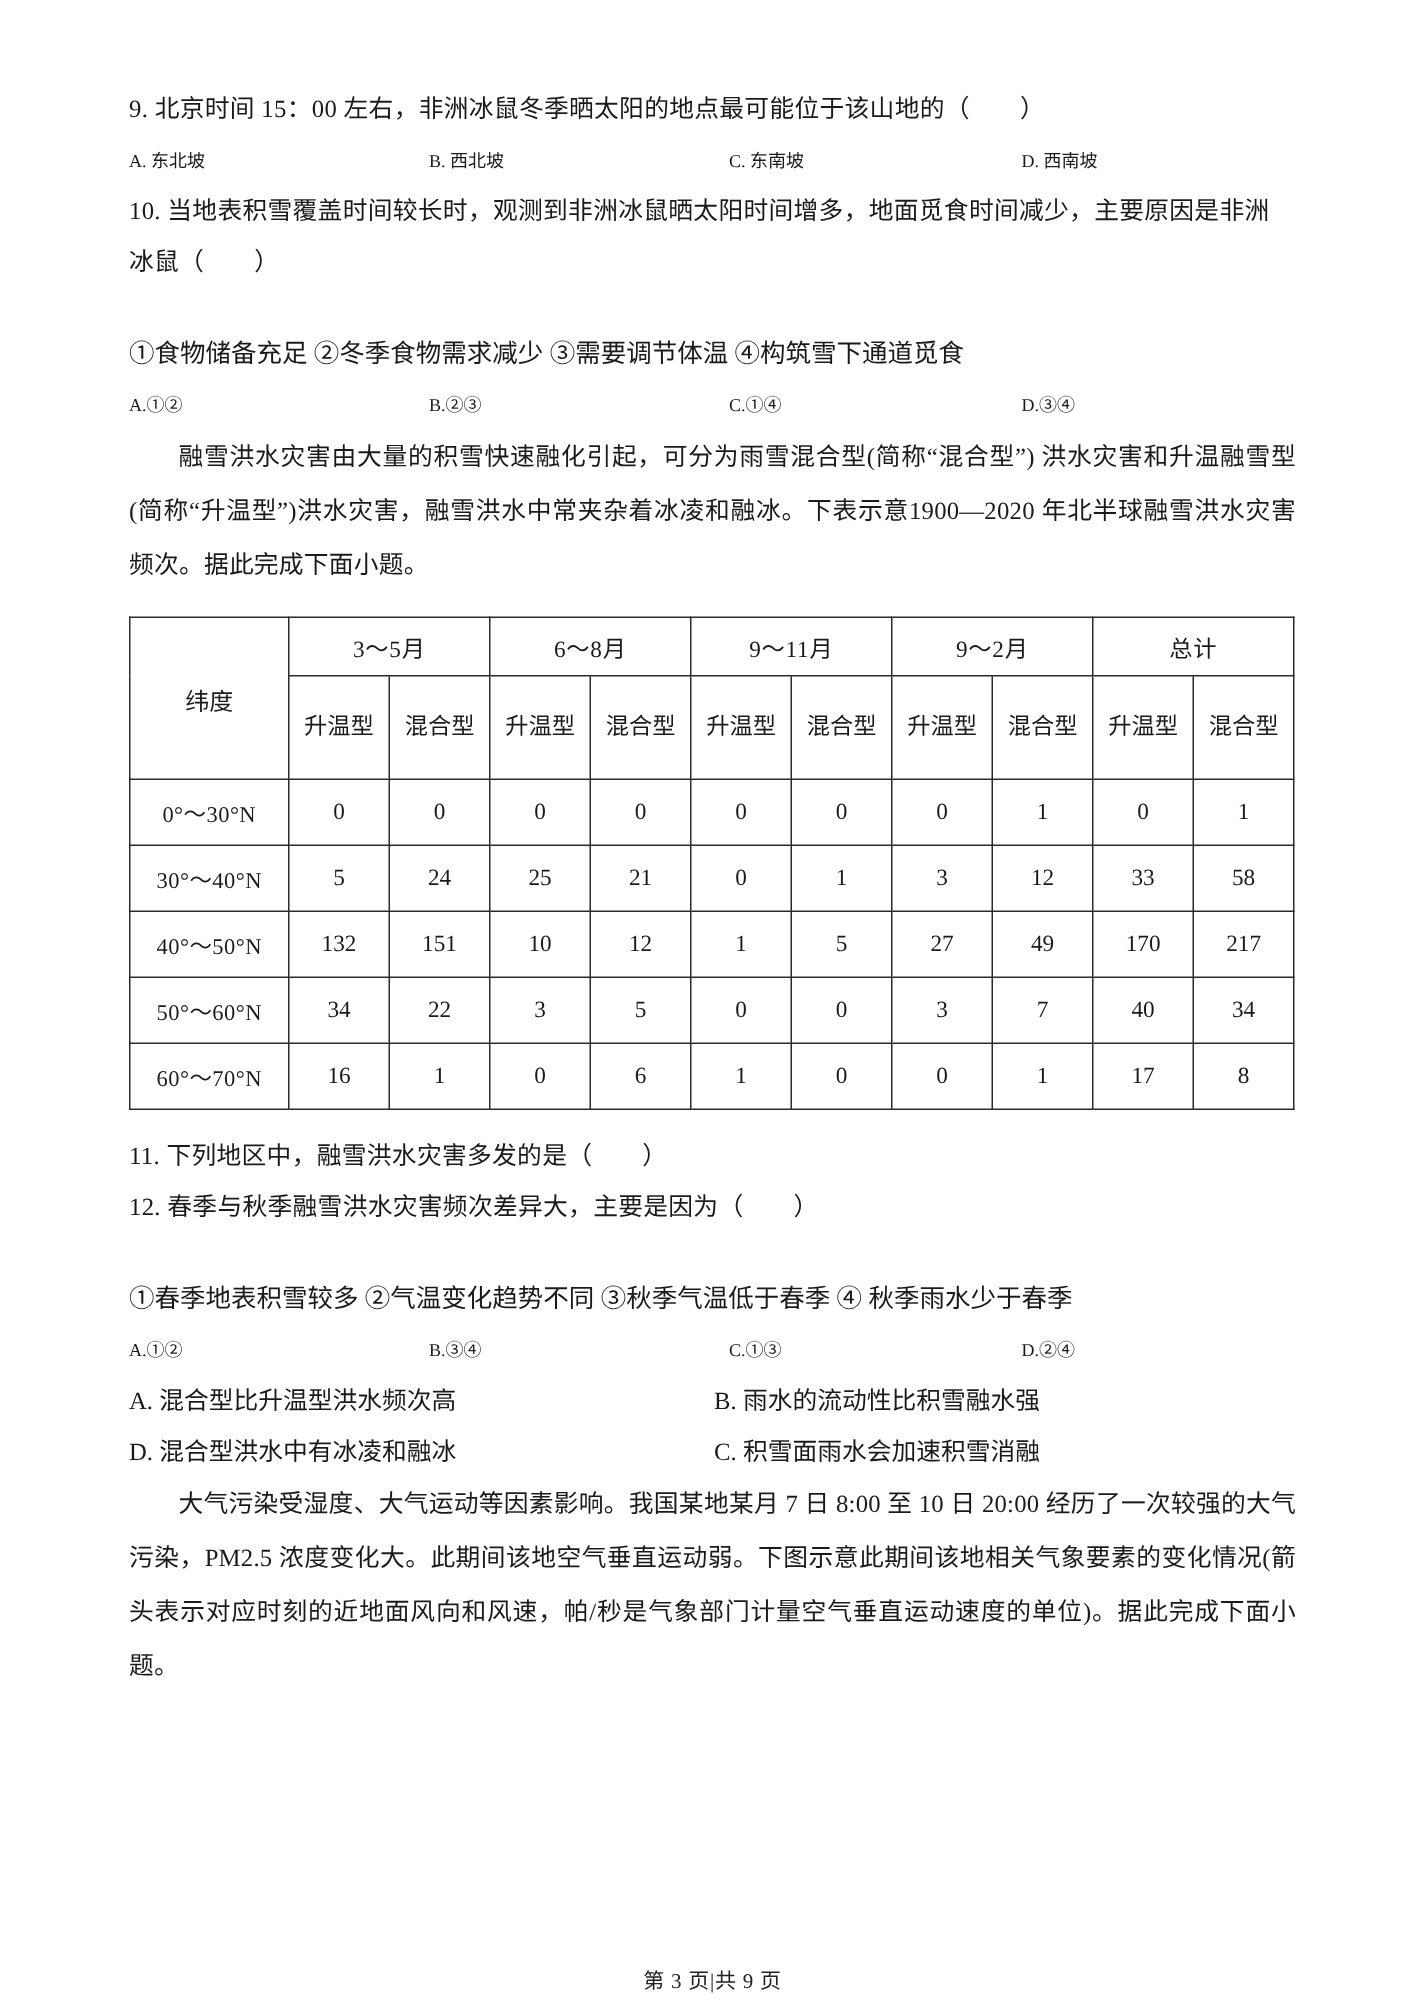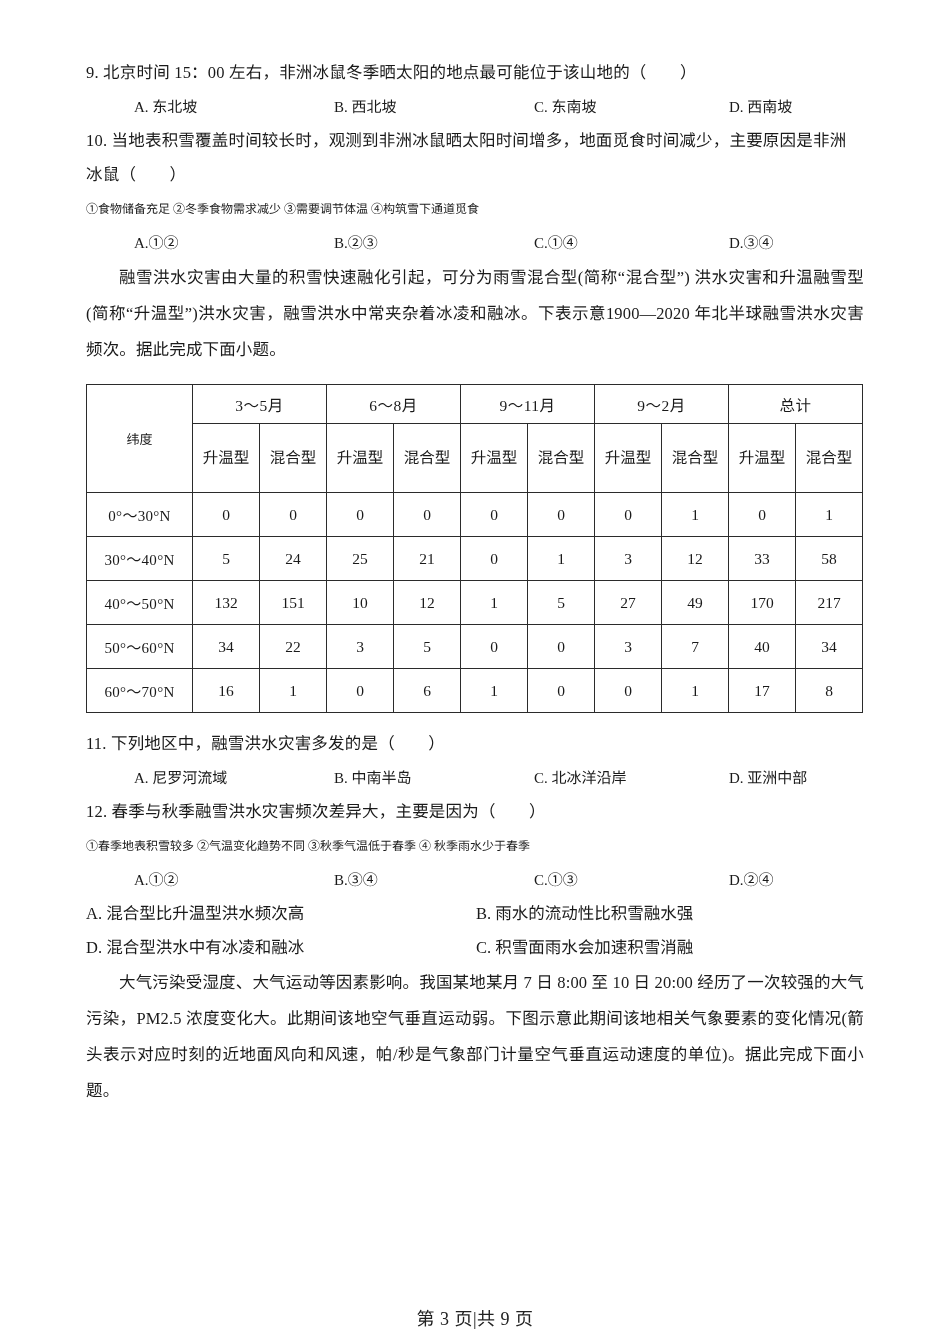--- a/index.html
+++ b/index.html
@@ -39,36 +39,36 @@
     text-align: justify;
     text-justify: inter-ideograph;
     text-indent: 2em;
     letter-spacing: 0.15px;
   }
 
   
   .opts4 {
     display: grid;
     grid-template-columns: 200px 200px 195px auto;
-    font-size: 15px;
-    line-height: 34px;
-    margin-left: 48px;
+    font-size: 12px;
+    line-height: 34px;
   }
   .opts2 {
     display: grid;
     grid-template-columns: 390px auto;
     font-size: 16.5px;
     line-height: 34px;
   }
   .opt { white-space: nowrap; }
 
   .sublist {
-    font-size: 12px;
+    font-size: 17px;
     line-height: 34px;
     white-space: nowrap;
+    margin-top: 27px;
   }
 
   
   .tbl-wrap {
     margin-top: 16px;
     margin-bottom: 14px;
   }
   table.freq {
     border-collapse: collapse;
     width: 776px;
@@ -78,21 +78,21 @@
   table.freq th, table.freq td {
     border: 1px solid #2b2b2b;
     text-align: center;
     vertical-align: middle;
     font-weight: normal;
     padding: 0;
   }
   table.freq .lat-head {
     height: 106px;
     width: 106px;
-    font-size: 13px;
+    font-size: 16px;
     font-family: Liberation Serif, serif;
   }
   table.freq .season-head {
     height: 38px;
     font-size: 15.5px;
     letter-spacing: 0.5px;
   }
   table.freq .type-head {
     height: 68px;
     font-size: 15.5px;
@@ -110,21 +110,21 @@
   }
   .col-narrow { width: 67px; }
 
   
   .footer {
     position: absolute;
     left: 0;
     bottom: 14px;
     width: 950px;
     text-align: center;
-    font-size: 18px;
+    font-size: 14px;
     color: #222;
     letter-spacing: 0.5px;
   }
 </style>
 </head>
 <body>
 
 <div class="page">
 
   <div class="q-line">9. 北京时间 15：00 左右，非洲冰鼠冬季晒太阳的地点最可能位于该山地的（　　）</div>
@@ -250,26 +250,20 @@
           <td class="num">0</td>
           <td class="num">1</td>
           <td class="num">17</td>
           <td class="num">8</td>
         </tr>
       </tbody>
     </table>
   </div>
 
   <div class="q-line">11. 下列地区中，融雪洪水灾害多发的是（　　）</div>
-  <div class="opts4">
-    <div class="opt">A. 尼罗河流域</div>
-    <div class="opt">B. 中南半岛</div>
-    <div class="opt">C. 北冰洋沿岸</div>
-    <div class="opt">D. 亚洲中部</div>
-  </div>
 
   <div class="q-line">12. 春季与秋季融雪洪水灾害频次差异大，主要是因为（　　）</div>
   <div class="sublist">①春季地表积雪较多 ②气温变化趋势不同 ③秋季气温低于春季 ④ 秋季雨水少于春季</div>
   <div class="opts4">
     <div class="opt">A.①②</div>
     <div class="opt">B.③④</div>
     <div class="opt">C.①③</div>
     <div class="opt">D.②④</div>
   </div>
 

